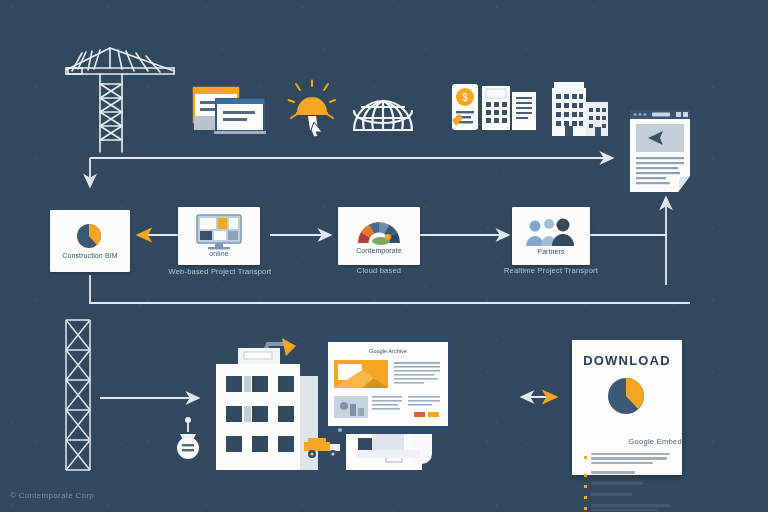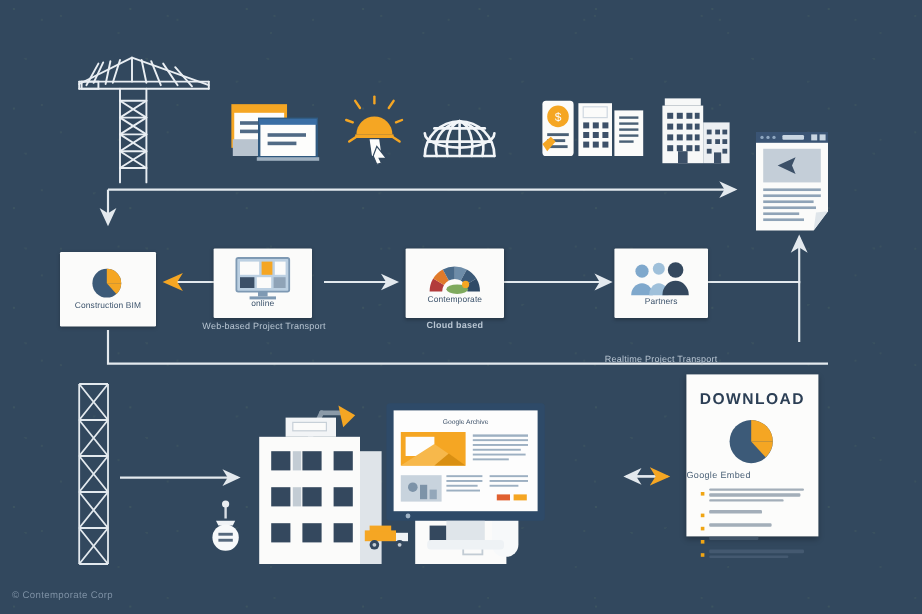--- a/index.html
+++ b/index.html
@@ -47,21 +47,21 @@
   }
   
   .dl-panel{
     position:absolute;background:#fcfcfb;box-shadow:0 2px 5px rgba(0,0,0,.3);
   }
   .dl-title{
     text-align:center;font-size:13px;font-weight:bold;color:#2c3f55;
     letter-spacing:1.2px;margin-top:13px;filter:blur(.3px);
   }
   .dl-sub{
-    text-align:left;font-size:7.5px;color:#44597170;margin-top:2px;
+    text-align:right;font-size:7.5px;color:#44597170;margin-top:20px;
     color:#4a6076;filter:blur(.6px);letter-spacing:.3px;
   }
   .dl-bullets{margin:7px 12px 0 12px;}
   .bullet-row{display:flex;gap:4px;margin-bottom:5px;}
   .bdot{width:3px;height:3px;background:#f0a513;flex:0 0 3px;margin-top:3px;}
   .blines{flex:1;}
   .bline{height:2.4px;background:#54698088;margin-bottom:2px;border-radius:1px;filter:blur(.35px);}
 </style>
 </head>
 <body>
@@ -316,36 +316,36 @@
           <path d="M0,-21 A21,21 0 0 1 10,-18.5 L5,-9.2 A10.5,10.5 0 0 0 0,-10.5 Z" fill="#6d8ca8"></path>
           <path d="M10,-18.5 A21,21 0 0 1 18,-11 L9,-5.5 A10.5,10.5 0 0 0 5,-9.2 Z" fill="#3c5a78"></path>
           <path d="M18,-11 A21,21 0 0 1 21,0 L10.5,0 A10.5,10.5 0 0 0 9,-5.5 Z" fill="#2f4a66"></path>
           <ellipse cx="2" cy="-2" rx="9" ry="4" fill="#7faa5e"></ellipse>
           <circle cx="9" cy="-6" r="3" fill="#f5a623"></circle>
         </g>
       </svg>
     </span>
     <div class="card-inner-label">Contemporate</div>
   </div>
-  <div class="card-caption" style="left:304px;top:266px;font-weight:bold;">Cloud based</div>
+  <div class="card-caption" style="left:304px;top:266px;">Cloud based</div>
 
   <div class="card" style="left:512px;top:207px;width:78px;height:58px;">
     <span>
       <svg width="52" height="32" viewBox="0 0 52 32">
         <circle cx="10" cy="10" r="5.5" fill="#7fa8cc"></circle>
         <path d="M1,30 a9,10 0 0 1 18,0 Z" fill="#7fa8cc"></path>
         <circle cx="24" cy="8" r="5" fill="#9fc0da"></circle>
         <path d="M16,30 a8,10 0 0 1 16,0 Z" fill="#9fc0da"></path>
         <circle cx="38" cy="9" r="6.5" fill="#34485e"></circle>
         <path d="M27,30 a11,12 0 0 1 22,0 Z" fill="#34485e"></path>
       </svg>
     </span>
     <div class="card-inner-label">Partners</div>
   </div>
-  <div class="card-caption" style="left:476px;top:266px;margin-top:29px;">Realtime
+  <div class="card-caption" style="left:476px;top:266px;">Realtime
 Project Transport</div>
 
   <div class="abs" style="left:60px;top:320px;">
     <svg width="40" height="150" viewBox="0 0 40 150">
       <g stroke="#e3e9ee" stroke-width="1.5" fill="none">
         <path d="M6,0 L6,150 M30,0 L30,150"></path>
         <path d="M6,0 L30,0 M6,30 L30,30 M6,60 L30,60 M6,90 L30,90 M6,120 L30,120 M6,150 L30,150"></path>
         <path d="M6,0 L30,30 M30,0 L6,30 M6,30 L30,60 M30,30 L6,60
                  M6,60 L30,90 M30,60 L6,90 M6,90 L30,120 M30,90 L6,120
                  M6,120 L30,150 M30,120 L6,150"></path>
@@ -455,21 +455,21 @@
       </g>
       <rect x="92" y="76" width="11" height="5" fill="#e06030"></rect>
       <rect x="106" y="76" width="11" height="5" fill="#f5a623"></rect>
 
       <circle cx="18" cy="94" r="2" fill="#9fb3c6"></circle>
       <rect x="50" y="98" width="32" height="16" fill="#dfe5ea"></rect>
       <rect x="34" y="114" width="64" height="8" rx="3" fill="#eef2f5"></rect>
     </svg>
   </div>
 
-  <div class="dl-panel" style="left:572px;top:312px;width:110px;height:135px;">
+  <div class="dl-panel" style="left:572px;top:340px;width:110px;height:135px;">
     <div class="dl-title">DOWNLOAD</div>
     <div style="display:flex;justify-content:center;margin-top:7px;">
       <svg width="46" height="42" viewBox="0 0 46 42">
         <circle cx="22" cy="21" r="18" fill="#3c5a78"></circle>
         <path d="M22,21 L22,3 A18,18 0 0 1 40,21 Z" fill="#f5a623"></path>
         <path d="M22,21 L40,21 A18,18 0 0 1 34,34 Z" fill="#f5a623"></path>
       </svg>
     </div>
     <div class="dl-sub">Google Embed</div>
     <div class="dl-bullets">

